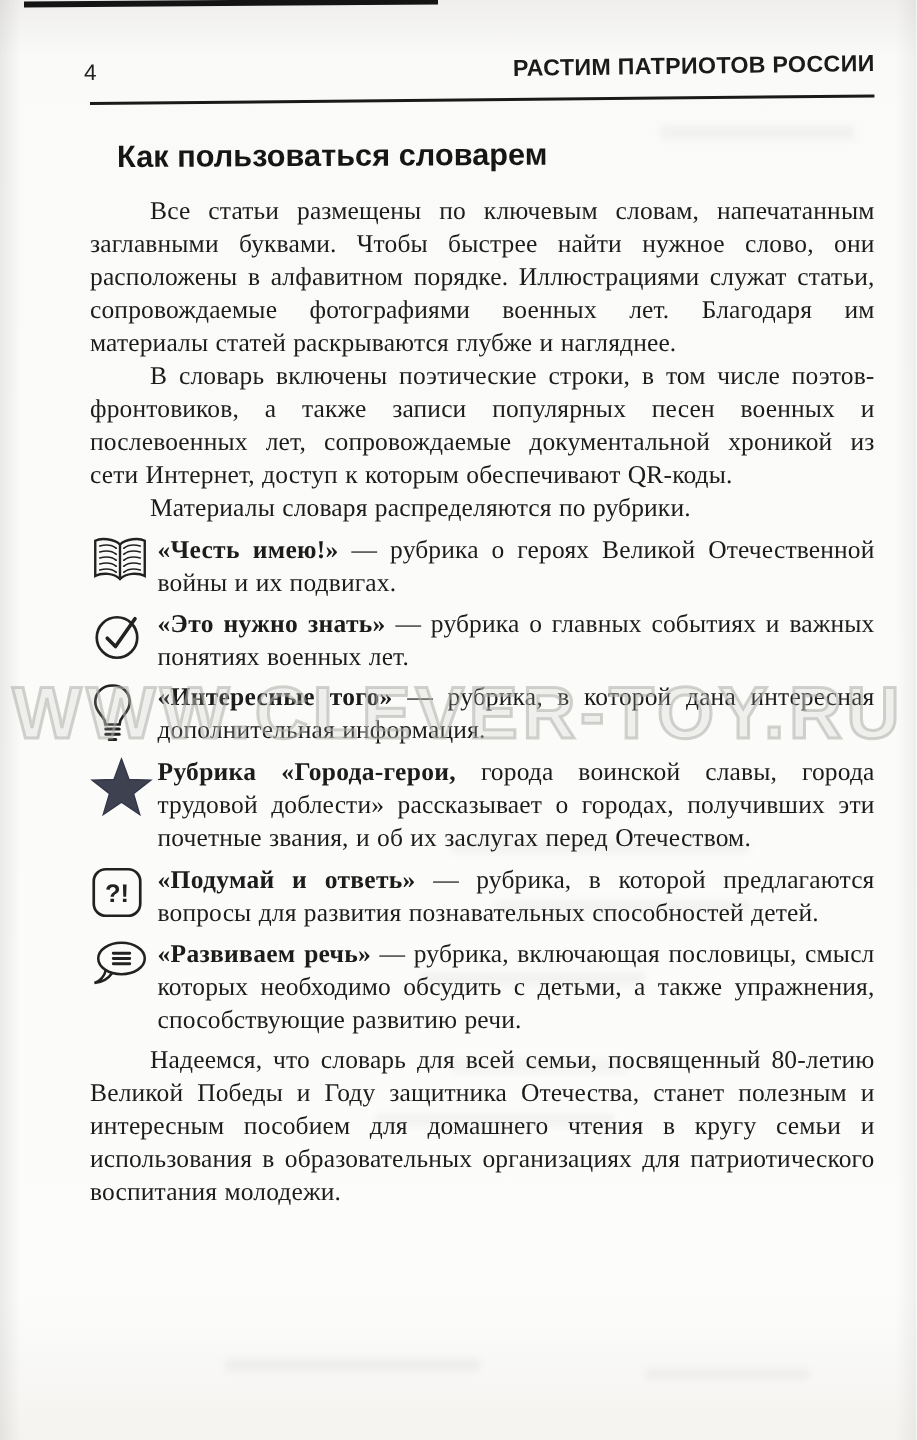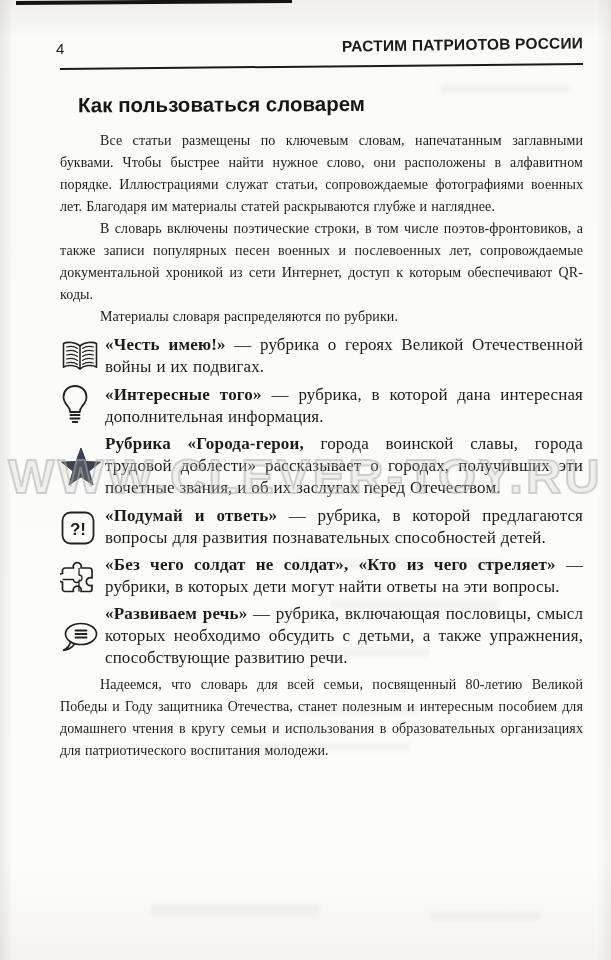--- a/index.html
+++ b/index.html
@@ -21,29 +21,29 @@
   .page-num{position:absolute;left:-4px;top:12px;font-family:"Liberation Sans",sans-serif;font-size:15px;color:#222;}
   .running-title{position:absolute;right:0;top:8px;font-family:"Liberation Sans",sans-serif;
     font-weight:bold;font-size:15.5px;letter-spacing:.2px;color:#1b1b1b;transform:rotate(-0.8deg);}
   .head-rule{height:2px;background:#1a1a1a;transform:rotate(-0.55deg);transform-origin:left center;margin-top:0;}
 
   
   h1.chapter{margin:22px 0 14px 18px;font-family:"Liberation Sans",sans-serif;
     font-size:20.5px;font-weight:bold;color:#161616;transform:rotate(-0.3deg);}
 
   
-  p.body{margin:0;font-size:14px;line-height:22px;text-align:justify;
+  p.body{margin:0;font-size:17px;line-height:22px;text-align:justify;
     letter-spacing:.1px;word-spacing:.5px;}
   p.body.indent{text-indent:40px;}
   p.lead-in{margin-top:2px;}
   p.mid{margin-top:10px;margin-bottom:8px;}
 
   
   .rubric-list{margin:6px 0 4px 0;}
-  .rubric{display:flex;align-items:center;margin:5px 0;}
+  .rubric{display:flex;align-items:flex-start;margin:5px 0;}
   .rubric .icon{flex:0 0 45px;padding-top:1px;}
   .rubric .icon svg{display:block;}
   .rubric .rtext{flex:1;font-size:17px;line-height:22px;text-align:justify;
     letter-spacing:.1px;word-spacing:.5px;}
   .rubric .rtext b{letter-spacing:.2px;}
 
   
   .watermark{position:absolute;left:0px;top:448px;width:611px;text-align:center;
     font-family:"Liberation Sans",sans-serif;font-weight:bold;font-size:49px;letter-spacing:3px;
     color:rgba(190,190,185,0.18);
@@ -93,20 +93,29 @@
           <svg width="40" height="34" viewBox="0 0 40 34" fill="none" stroke="#222" stroke-width="1.6" stroke-linecap="round">
             <path d="M20 6 C16 2 7 1.5 3.5 3.5 L3.5 27 C8 24.5 16 25 20 29 C24 25 32 24.5 36.5 27 L36.5 3.5 C33 1.5 24 2 20 6 Z"></path>
             <path d="M20 6 L20 29"></path>
             <path d="M6.5 7 C11 5.8 15 6.5 17.5 8.5 M6.5 11 C11 9.8 15 10.5 17.5 12.5 M6.5 15 C11 13.8 15 14.5 17.5 16.5 M6.5 19 C11 17.8 15 18.5 17.5 20.5 M6.5 23 C11 21.8 15 22.5 17.5 24.5" stroke-width="1.1"></path>
             <path d="M33.5 7 C29 5.8 25 6.5 22.5 8.5 M33.5 11 C29 9.8 25 10.5 22.5 12.5 M33.5 15 C29 13.8 25 14.5 22.5 16.5 M33.5 19 C29 17.8 25 18.5 22.5 20.5 M33.5 23 C29 21.8 25 22.5 22.5 24.5" stroke-width="1.1"></path>
           </svg>
         </span>
         <span class="rtext"><b>«Честь имею!»</b><span> — рубрика о героях Великой Отечественной войны и их подвигах.</span></span>
       </div>
 
+      <div class="rubric">
+        <span class="icon">
+          <svg width="36" height="36" viewBox="0 0 36 36" fill="none" stroke="#222" stroke-width="1.8">
+            <circle cx="18" cy="19" r="13.5"></circle>
+            <path d="M11.5 19.5 L17 25 L30 6.5" stroke-width="2.4" stroke-linecap="round" stroke-linejoin="round"></path>
+          </svg>
+        </span>
+        <span class="rtext"><b>«Это нужно знать»</b><span> — рубрика о главных событиях и важных понятиях военных лет.</span></span>
+      </div>
 
       <div class="rubric">
         <span class="icon">
           <svg width="30" height="44" viewBox="0 0 30 44" fill="none" stroke="#222" stroke-width="1.8" stroke-linecap="round">
             <path d="M15 2 C8 2 3.5 7 3.5 13 C3.5 17.5 6 20 8 22.5 C9.5 24.3 10.1 26 10.3 28 L19.7 28 C19.9 26 20.5 24.3 22 22.5 C24 20 26.5 17.5 26.5 13 C26.5 7 22 2 15 2 Z"></path>
             <path d="M10.5 31 L19.5 31 M10.5 34.5 L19.5 34.5 M12.8 38 L17.2 38" stroke-width="2"></path>
           </svg>
         </span>
         <span class="rtext"><b>«Интересные того»</b><span> — рубрика, в которой дана интересная дополнительная информация.</span></span>
       </div>
@@ -127,29 +136,20 @@
       <div class="rubric">
         <span class="icon">
           <svg width="36" height="36" viewBox="0 0 36 36" fill="none" stroke="#222" stroke-width="1.8">
             <rect x="2.5" y="2.5" width="31" height="31" rx="8"></rect>
             <text x="18" y="24.5" text-anchor="middle" stroke="none" fill="#222" font-family="Liberation Sans, sans-serif" font-weight="bold" font-size="17">?!</text>
           </svg>
         </span>
         <span class="rtext"><b>«Подумай и ответь»</b><span> — рубрика, в которой предлагаются вопросы для развития познавательных способностей детей.</span></span>
       </div>
 
-      <div class="rubric">
-        <span class="icon">
-          <svg width="38" height="38" viewBox="0 0 38 38" fill="none" stroke="#222" stroke-width="1.7" stroke-linejoin="round">
-            <path d="M5 10 h8.5 a4 4 0 1 1 7.5 0 H29.5 a2.5 2.5 0 0 1 2.5 2.5 V20 a4 4 0 1 0 0 7.2 V31 a2.5 2.5 0 0 1 -2.5 2.5 H21 a4 4 0 1 0 -7.5 0 H5 a2.5 2.5 0 0 1 -2.5 -2.5 V24 a4 4 0 1 1 0 -8.5 V12.5 A2.5 2.5 0 0 1 5 10 Z"></path>
-            <path d="M19 10 v7 a3 3 0 1 1 0 6 v10.5 M2.5 21.5 h11 a3 3 0 1 0 6 0" stroke-width="1.3"></path>
-          </svg>
-        </span>
-        <span class="rtext"><b>«Без чего солдат не солдат», «Кто из чего стреляет»</b><span> — рубрики, в которых дети могут найти ответы на эти вопросы.</span></span>
-      </div>
 
       <div class="rubric">
         <span class="icon">
           <svg width="40" height="32" viewBox="0 0 40 32" fill="none" stroke="#222" stroke-width="1.7" stroke-linecap="round">
             <ellipse cx="21" cy="13" rx="15.5" ry="10.5"></ellipse>
             <path d="M10.5 21 C9.5 25 6.5 28 3 29.3 C8.5 28.8 12.5 26 14.5 23"></path>
             <path d="M15.5 9.5 h11 M15.5 13 h11 M15.5 16.5 h11" stroke-width="1.9"></path>
           </svg>
         </span>
         <span class="rtext"><b>«Развиваем речь»</b><span> — рубрика, включающая пословицы, смысл которых необходимо обсудить с детьми, а также упражнения, способствующие развитию речи.</span></span>

